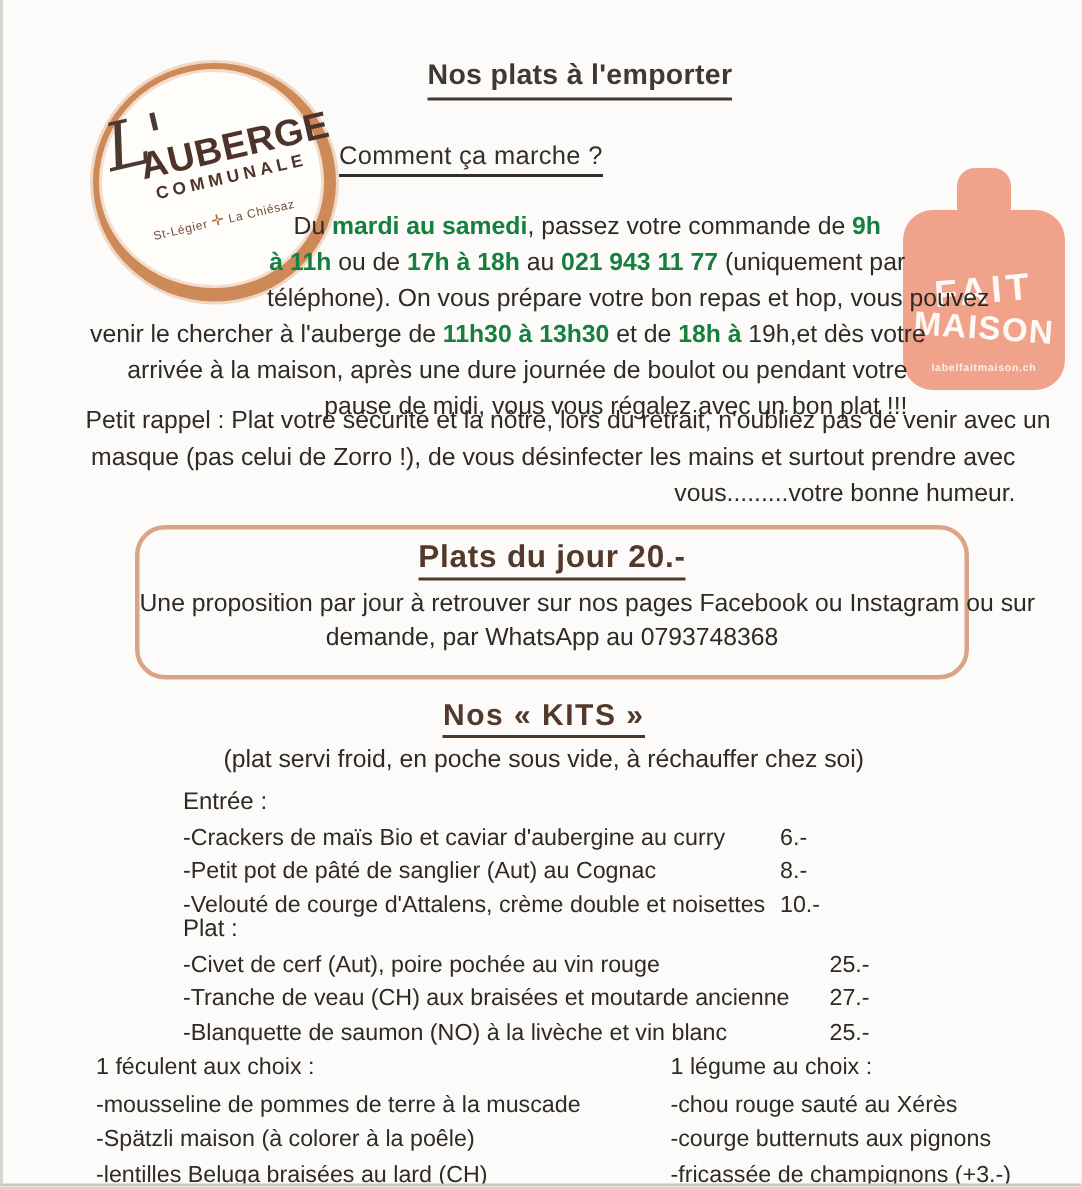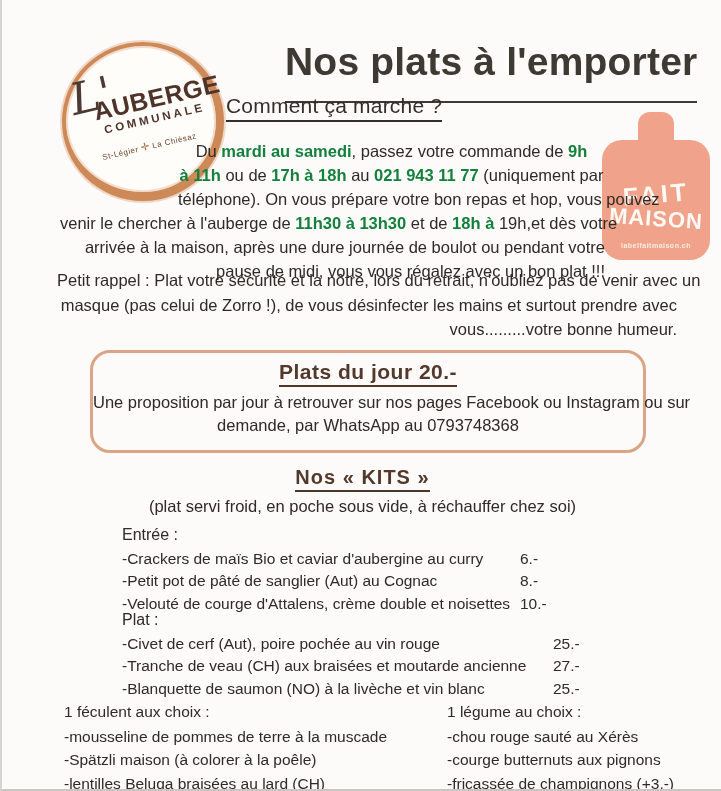--- a/index.html
+++ b/index.html
@@ -24,22 +24,22 @@
   .logo-loc{position:absolute;left:26px;top:92px;font-size:8px;color:#6d4a33;letter-spacing:.5px;white-space:nowrap;}
   .logo-cross{color:#b06a3a;font-size:10px;}
   
   .badge{position:absolute;left:598px;top:112px;width:114px;height:150px;}
   .badge-handle{position:absolute;left:38px;top:0;width:36px;height:40px;background:#f0a38a;border-radius:12px 12px 0 0;}
   .badge-board{position:absolute;left:2px;top:28px;width:108px;height:120px;background:#f0a38a;border-radius:20px;}
   .badge-word1{position:absolute;left:0;top:40px;width:100%;text-align:center;color:#fffaf5;font-weight:bold;font-size:25px;letter-spacing:3px;transform:rotate(-5deg);}
   .badge-word2{position:absolute;left:0;top:66px;width:100%;text-align:center;color:#fffaf5;font-weight:bold;font-size:22px;letter-spacing:1px;transform:rotate(4deg);}
   .badge-site{position:absolute;left:0;top:102px;width:100%;text-align:center;color:#fdeee6;font-size:7px;font-weight:bold;letter-spacing:.5px;}
   
-  .page-title{position:absolute;left:283px;top:40px;font-size:39px;color:#3f3933;font-weight:bold;border-bottom:2.5px solid #3f3933;padding-bottom:17px;letter-spacing:.2px;}
-  .how-heading{position:absolute;left:224px;top:94px;font-size:21px;color:#332f2b;border-bottom:2px solid #332f2b;padding-bottom:2px;letter-spacing:.2px;}
+  .page-title{position:absolute;left:283px;top:40px;font-size:19px;color:#3f3933;font-weight:bold;border-bottom:2.5px solid #3f3933;padding-bottom:3px;letter-spacing:.2px;}
+  .how-heading{position:absolute;left:224px;top:94px;font-size:17px;color:#332f2b;border-bottom:2px solid #332f2b;padding-bottom:2px;letter-spacing:.2px;}
   
   .tline{white-space:nowrap;}
   .tline.center{text-align:center;margin-left:118px;}
   .tline.left{text-align:right;}
   .b{font-weight:bold;color:#15803d;}
   .u{text-underline-offset:3px;}
   .para1{position:absolute;left:58px;top:139px;width:545px;font-size:16.5px;line-height:24px;}
   .para2{position:absolute;left:55px;top:268px;width:620px;font-size:16.5px;line-height:24.5px;}
   
   .daybox{position:absolute;left:88px;top:350px;width:556px;height:103px;border:3px solid #dba487;border-radius:20px;text-align:center;box-sizing:border-box;padding-top:7px;}

